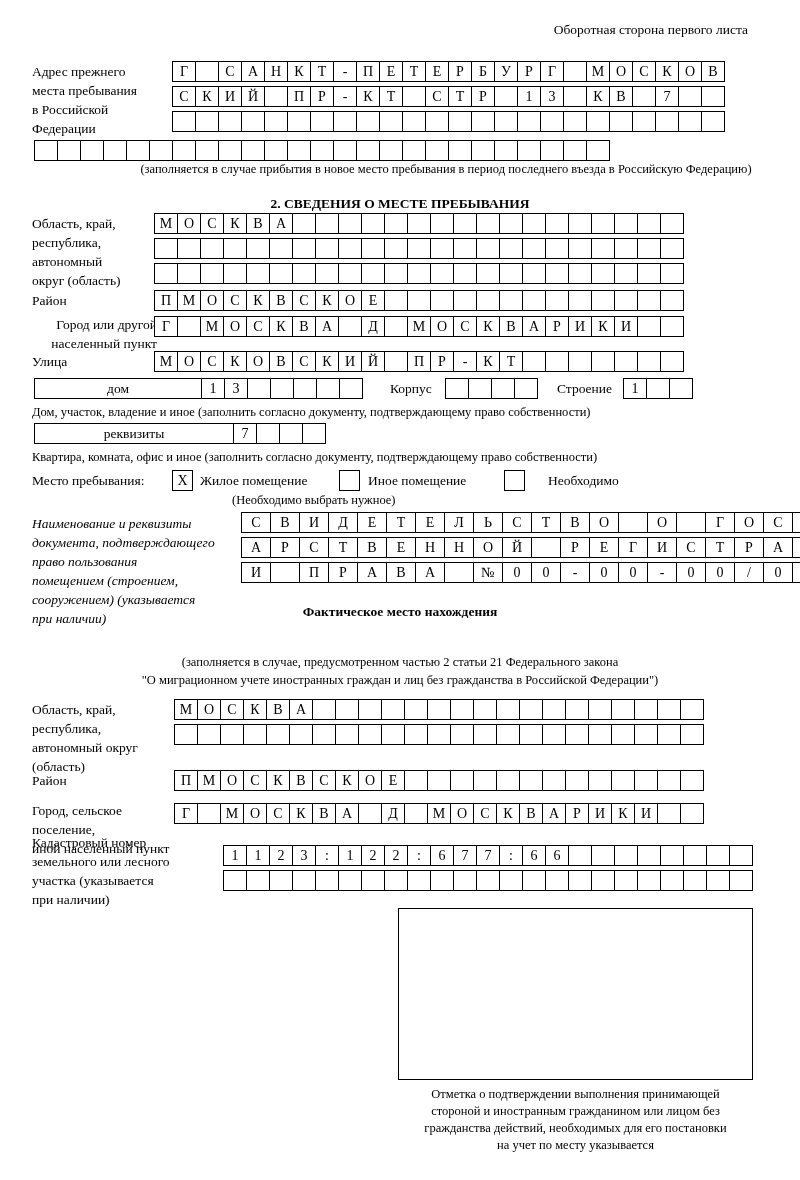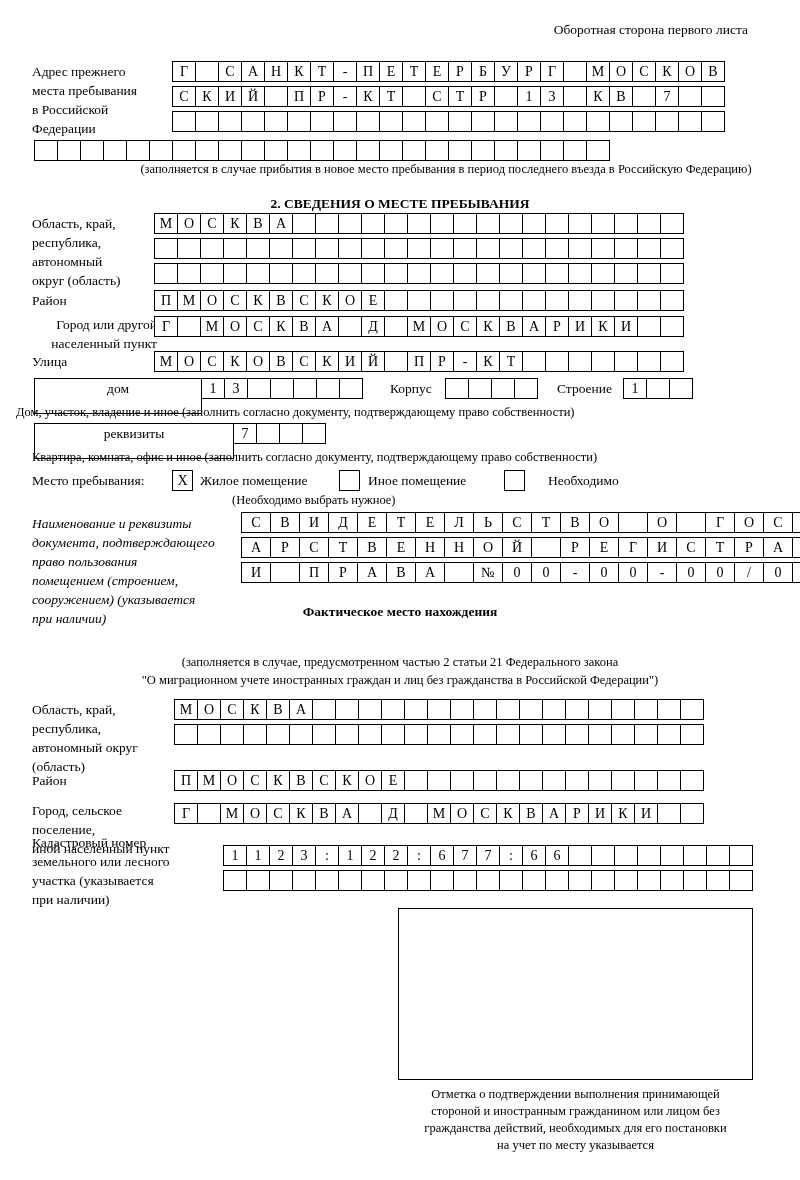--- a/index.html
+++ b/index.html
@@ -73,21 +73,21 @@
     font-size: 14px;
     line-height: 19px;
     font-family: "Liberation Serif", serif;
     background: #fff;
   }
   .cell.wide { width: 30px; }
   .boxlabel {
     position: absolute;
     border: 1px solid #000;
     box-sizing: border-box;
-    height: 36px;
+    height: 21px;
     line-height: 19px;
     text-align: center;
     font-size: 13.5px;
     background: #fff;
   }
   .inline-text {
     position: absolute;
     font-size: 13.5px;
     line-height: 21px;
   }
@@ -416,21 +416,21 @@
       <div class="cell"></div>
       <div class="cell"></div>
     </div>
   <div class="inline-text" style="left:557px; top:378px;">Строение</div>
   <div class="cells" id="s2-stroenie" style="left:623px; top:378px;">
       <div class="cell">1</div>
       <div class="cell"></div>
       <div class="cell"></div>
     </div>
 
-  <div class="lbl small" style="left:16px; top:403px;text-align:right;">Дом, участок, владение и иное (заполнить согласно документу, подтверждающему право собственности)</div>
+  <div class="lbl small" style="left:32px; top:403px;text-align:right;">Дом, участок, владение и иное (заполнить согласно документу, подтверждающему право собственности)</div>
 
   <div class="boxlabel" style="left:34px; top:423px; width:200px;">реквизиты</div>
   <div class="cells" id="s2-flat" style="left:233px; top:423px;">
       <div class="cell">7</div>
       <div class="cell"></div>
       <div class="cell"></div>
       <div class="cell"></div>
     </div>
 
   <div class="lbl small" style="left:32px; top:448px;">Квартира, комната, офис и иное (заполнить согласно документу, подтверждающему право собственности)</div>

